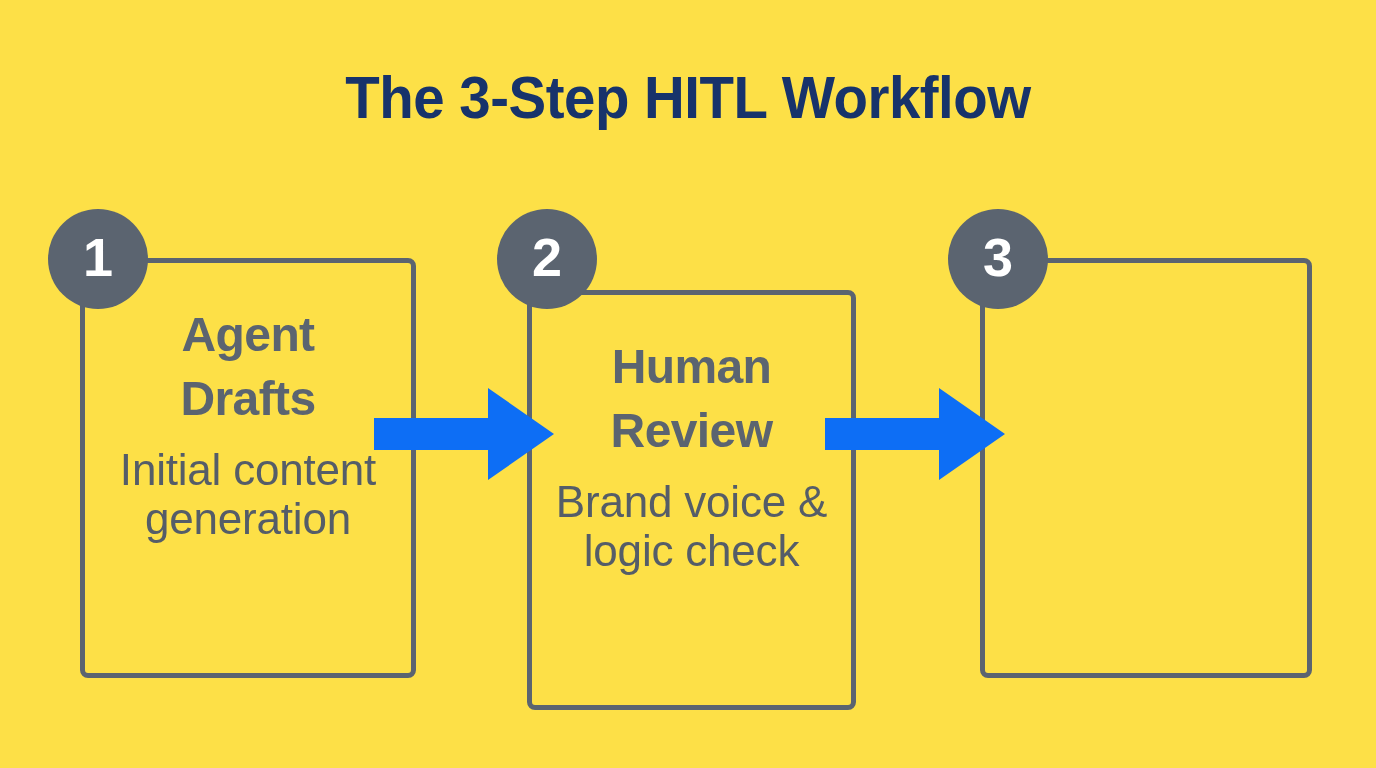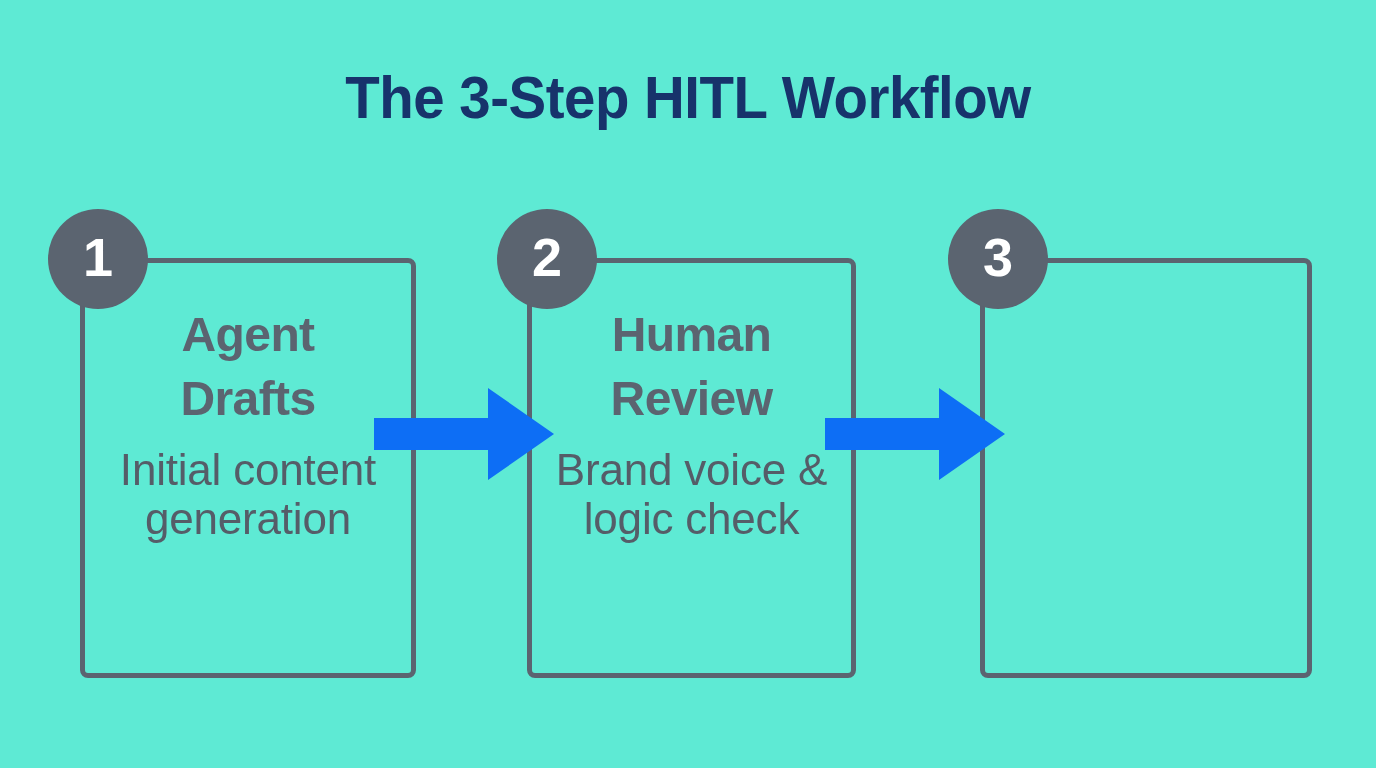--- a/index.html
+++ b/index.html
@@ -11,21 +11,21 @@
     width: 1376px;
     height: 768px;
     background: #fdfdfd;
     font-family: "Liberation Sans", sans-serif;
     overflow: hidden;
   }
   #canvas {
     position: relative;
     width: 1376px;
     height: 768px;
-    background: #5eead4;
+    background: #fde047;
   }
 
   
   .page-title {
     position: absolute;
     left: 0;
     top: 62px;
     width: 1376px;
     text-align: center;
     font-size: 60px;
@@ -43,21 +43,21 @@
     position: absolute;
     top: 258px;
     height: 420px;
     box-sizing: border-box;
     border: 5px solid #5b6470;
     border-radius: 8px;
     background: transparent;
     z-index: 2;
   }
   .card-1 { left: 80px;  width: 336px; }
-  .card-2 { left: 527px; width: 329px; }
+  .card-2 { left: 527px; width: 329px; margin-top: 32px; }
   .card-3 { left: 980px; width: 332px; }
 
   .card-body {
     position: absolute;
     left: -20px;
     right: -20px;
     top: 40px;
     text-align: center;
   }
 

